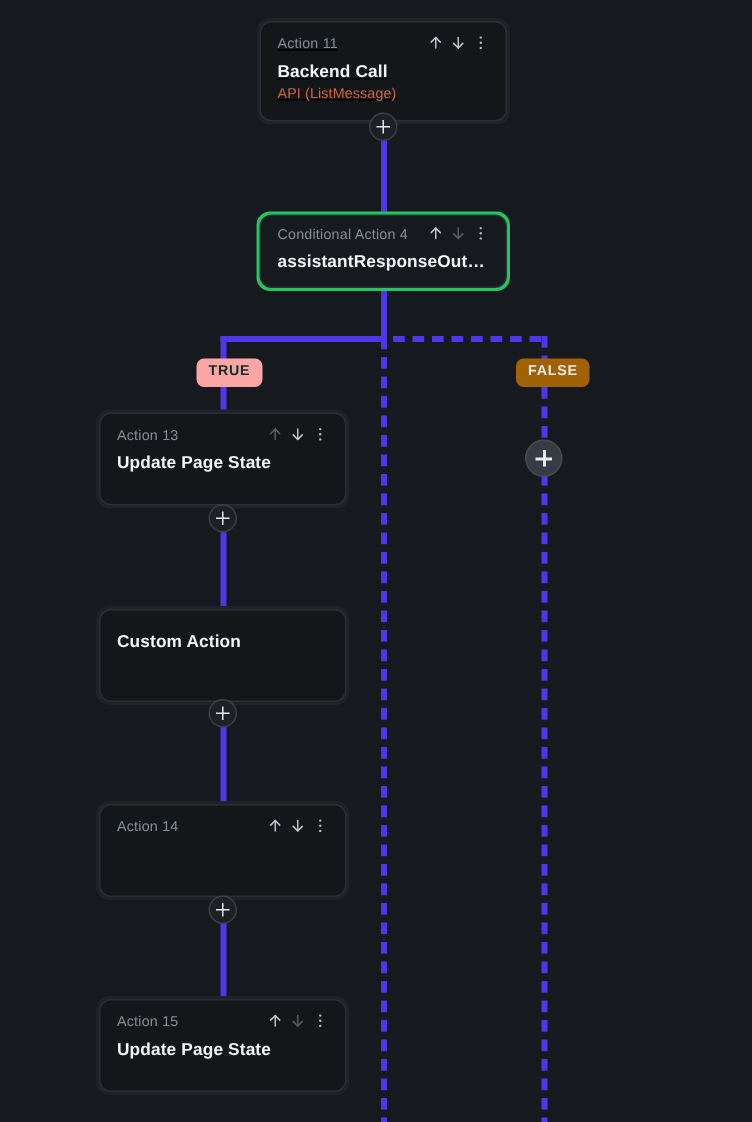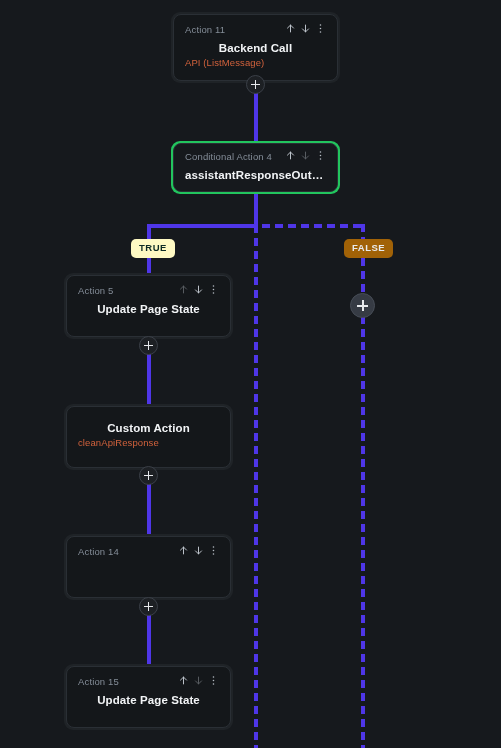--- a/index.html
+++ b/index.html
@@ -123,21 +123,20 @@
   .card-title {
     font-size: 11.5px;
     font-weight: bold;
     color: #f2f4f6;
     margin-top: 5px;
     letter-spacing: .1px;
     line-height: 14px;
     white-space: nowrap;
     overflow: hidden;
     text-overflow: ellipsis;
-    text-align: center;
   }
   .card-sub {
     font-size: 9.5px;
     color: #d2623c;
     margin-top: 2px;
     line-height: 12px;
     letter-spacing: .1px;
   }
 
   
@@ -145,21 +144,21 @@
     position: absolute;
     font-size: 9.5px;
     font-weight: bold;
     letter-spacing: .5px;
     padding: 4px 8px 5px 8px;
     border-radius: 5px;
     z-index: 7;
     white-space: nowrap;
     line-height: 10px;
   }
-  .badge.true  { background: #fef9c3; color: #0d2b25; }
+  .badge.true  { background: #fca5a5; color: #0d2b25; }
   .badge.false { background: #a16207; color: #e8eaed; }
 </style>
 </head>
 <body>
 
 <div id="canvas">
 
   <div class="conn conn-v" style="left:254px; top:86px; height:57px;"></div>
 
   <div class="conn conn-v" style="left:254px; top:180px; height:48px;"></div>
@@ -185,21 +184,21 @@
 
   <div class="badge true" style="left:131px; top:239px;">TRUE</div>
   <div class="badge false" style="left:344px; top:239px;">FALSE</div>
 
   <div class="plus-btn" style="left:246px; top:75px;"></div>
   <div class="plus-btn big" style="left:350px; top:293px;"></div>
   <div class="plus-btn" style="left:139px; top:336px;"></div>
   <div class="plus-btn" style="left:139px; top:466px;"></div>
   <div class="plus-btn" style="left:139px; top:597px;"></div>
 
-  <div class="card-wrap" style="left:171px; top:12px; width:169px;">
+  <div class="card-wrap" style="left:171px; top:12px; width:169px;text-decoration:underline;">
     <div class="card">
       <div class="card-head">
         <span class="card-index">Action 11</span>
         <span class="card-icons">
           <svg class="ic" width="11" height="11" viewBox="0 0 16 16" fill="none" stroke="#c3c9d0" stroke-width="1.4" stroke-linecap="round" stroke-linejoin="round">
               <path d="M8 13V3"></path>
               <path d="M3.6 7.4 8 3l4.4 4.4"></path>
             </svg>
           <svg class="ic" width="11" height="11" viewBox="0 0 16 16" fill="none" stroke="#c3c9d0" stroke-width="1.4" stroke-linecap="round" stroke-linejoin="round">
               <path d="M8 3v10"></path>
@@ -237,21 +236,21 @@
             </svg>
         </span>
       </div>
       <div class="card-title">assistantResponseOutput ⟶ Succe…</div>
     </div>
   </div>
 
   <div class="card-wrap" style="left:64px; top:273px; width:169px;">
     <div class="card" style="min-height:62px;">
       <div class="card-head">
-        <span class="card-index">Action 5</span>
+        <span class="card-index">Action 13</span>
         <span class="card-icons">
           <svg class="ic dim" width="11" height="11" viewBox="0 0 16 16" fill="none" stroke="#c3c9d0" stroke-width="1.4" stroke-linecap="round" stroke-linejoin="round">
               <path d="M8 13V3"></path>
               <path d="M3.6 7.4 8 3l4.4 4.4"></path>
             </svg>
           <svg class="ic" width="11" height="11" viewBox="0 0 16 16" fill="none" stroke="#c3c9d0" stroke-width="1.4" stroke-linecap="round" stroke-linejoin="round">
               <path d="M8 3v10"></path>
               <path d="M3.6 8.6 8 13l4.4-4.4"></path>
             </svg>
           <svg class="ic" width="11" height="11" viewBox="0 0 16 16" fill="#b6bcc4">
@@ -261,21 +260,20 @@
             </svg>
         </span>
       </div>
       <div class="card-title">Update Page State</div>
     </div>
   </div>
 
   <div class="card-wrap" style="left:64px; top:404px; width:169px;">
     <div class="card" style="min-height:62px;">
       <div class="card-title">Custom Action</div>
-      <div class="card-sub">cleanApiResponse</div>
     </div>
   </div>
 
   <div class="card-wrap" style="left:64px; top:534px; width:169px;">
     <div class="card" style="min-height:62px;">
       <div class="card-head">
         <span class="card-index">Action 14</span>
         <span class="card-icons">
           <svg class="ic" width="11" height="11" viewBox="0 0 16 16" fill="none" stroke="#c3c9d0" stroke-width="1.4" stroke-linecap="round" stroke-linejoin="round">
               <path d="M8 13V3"></path>

